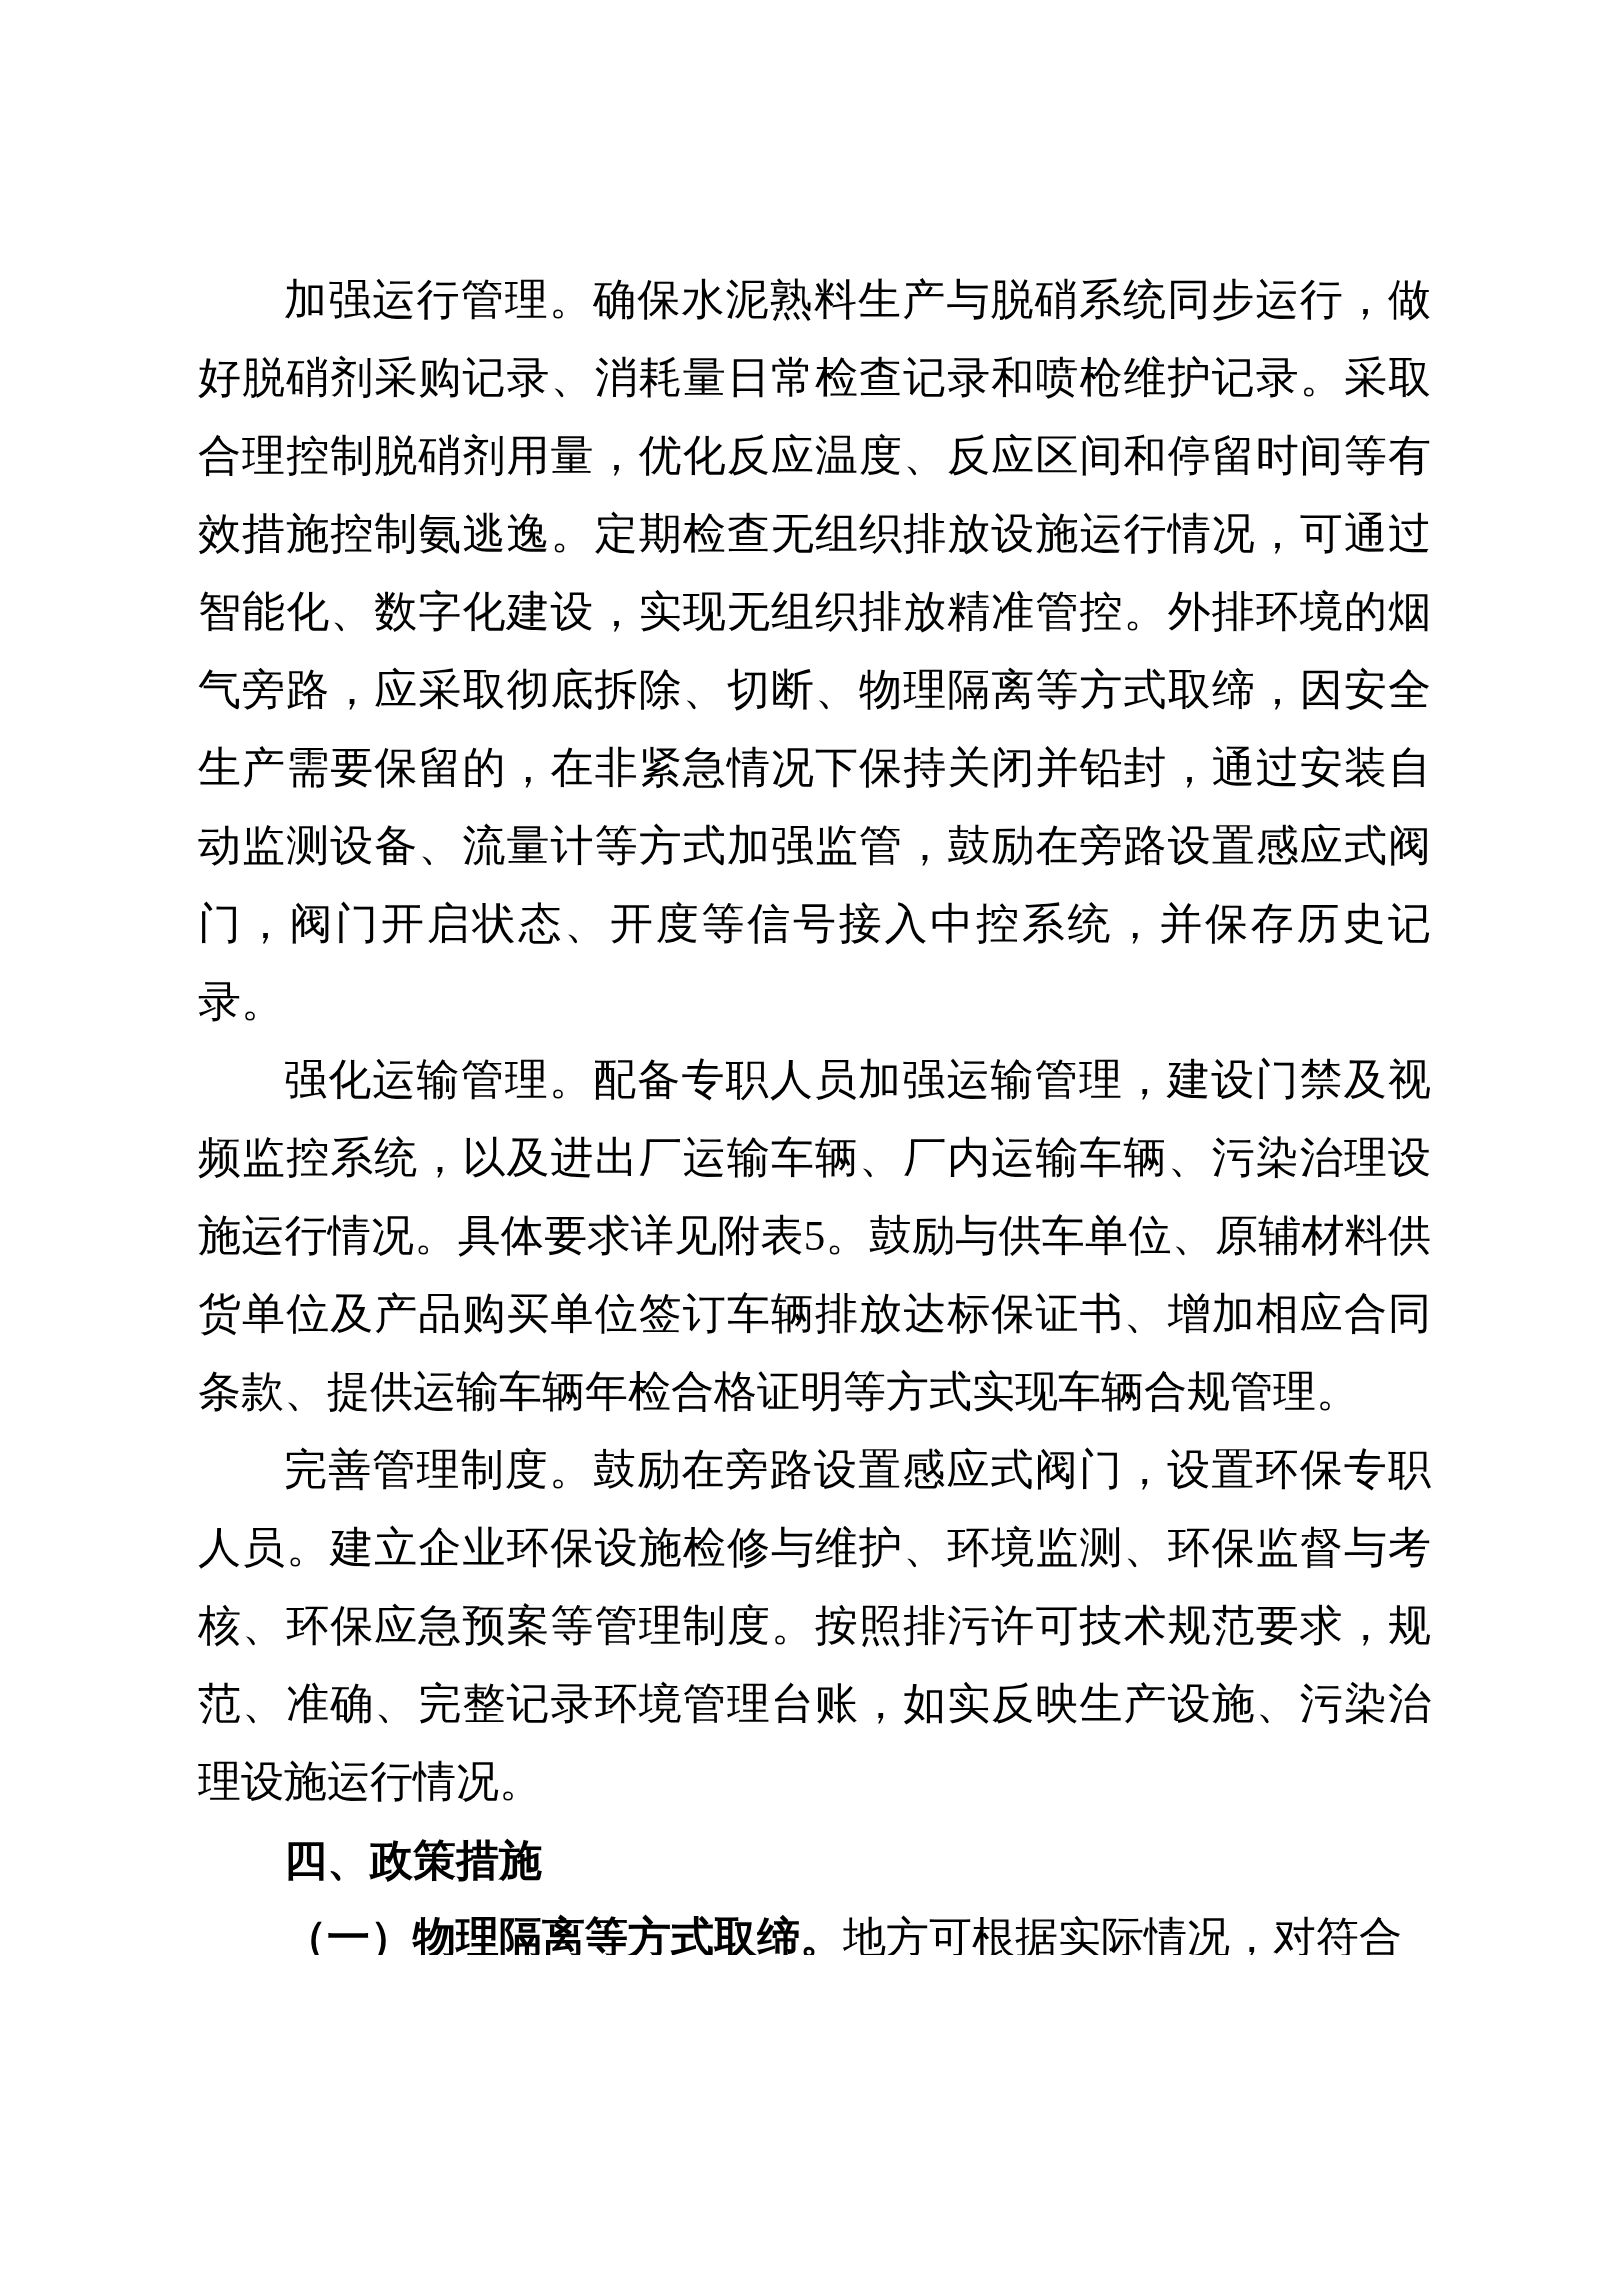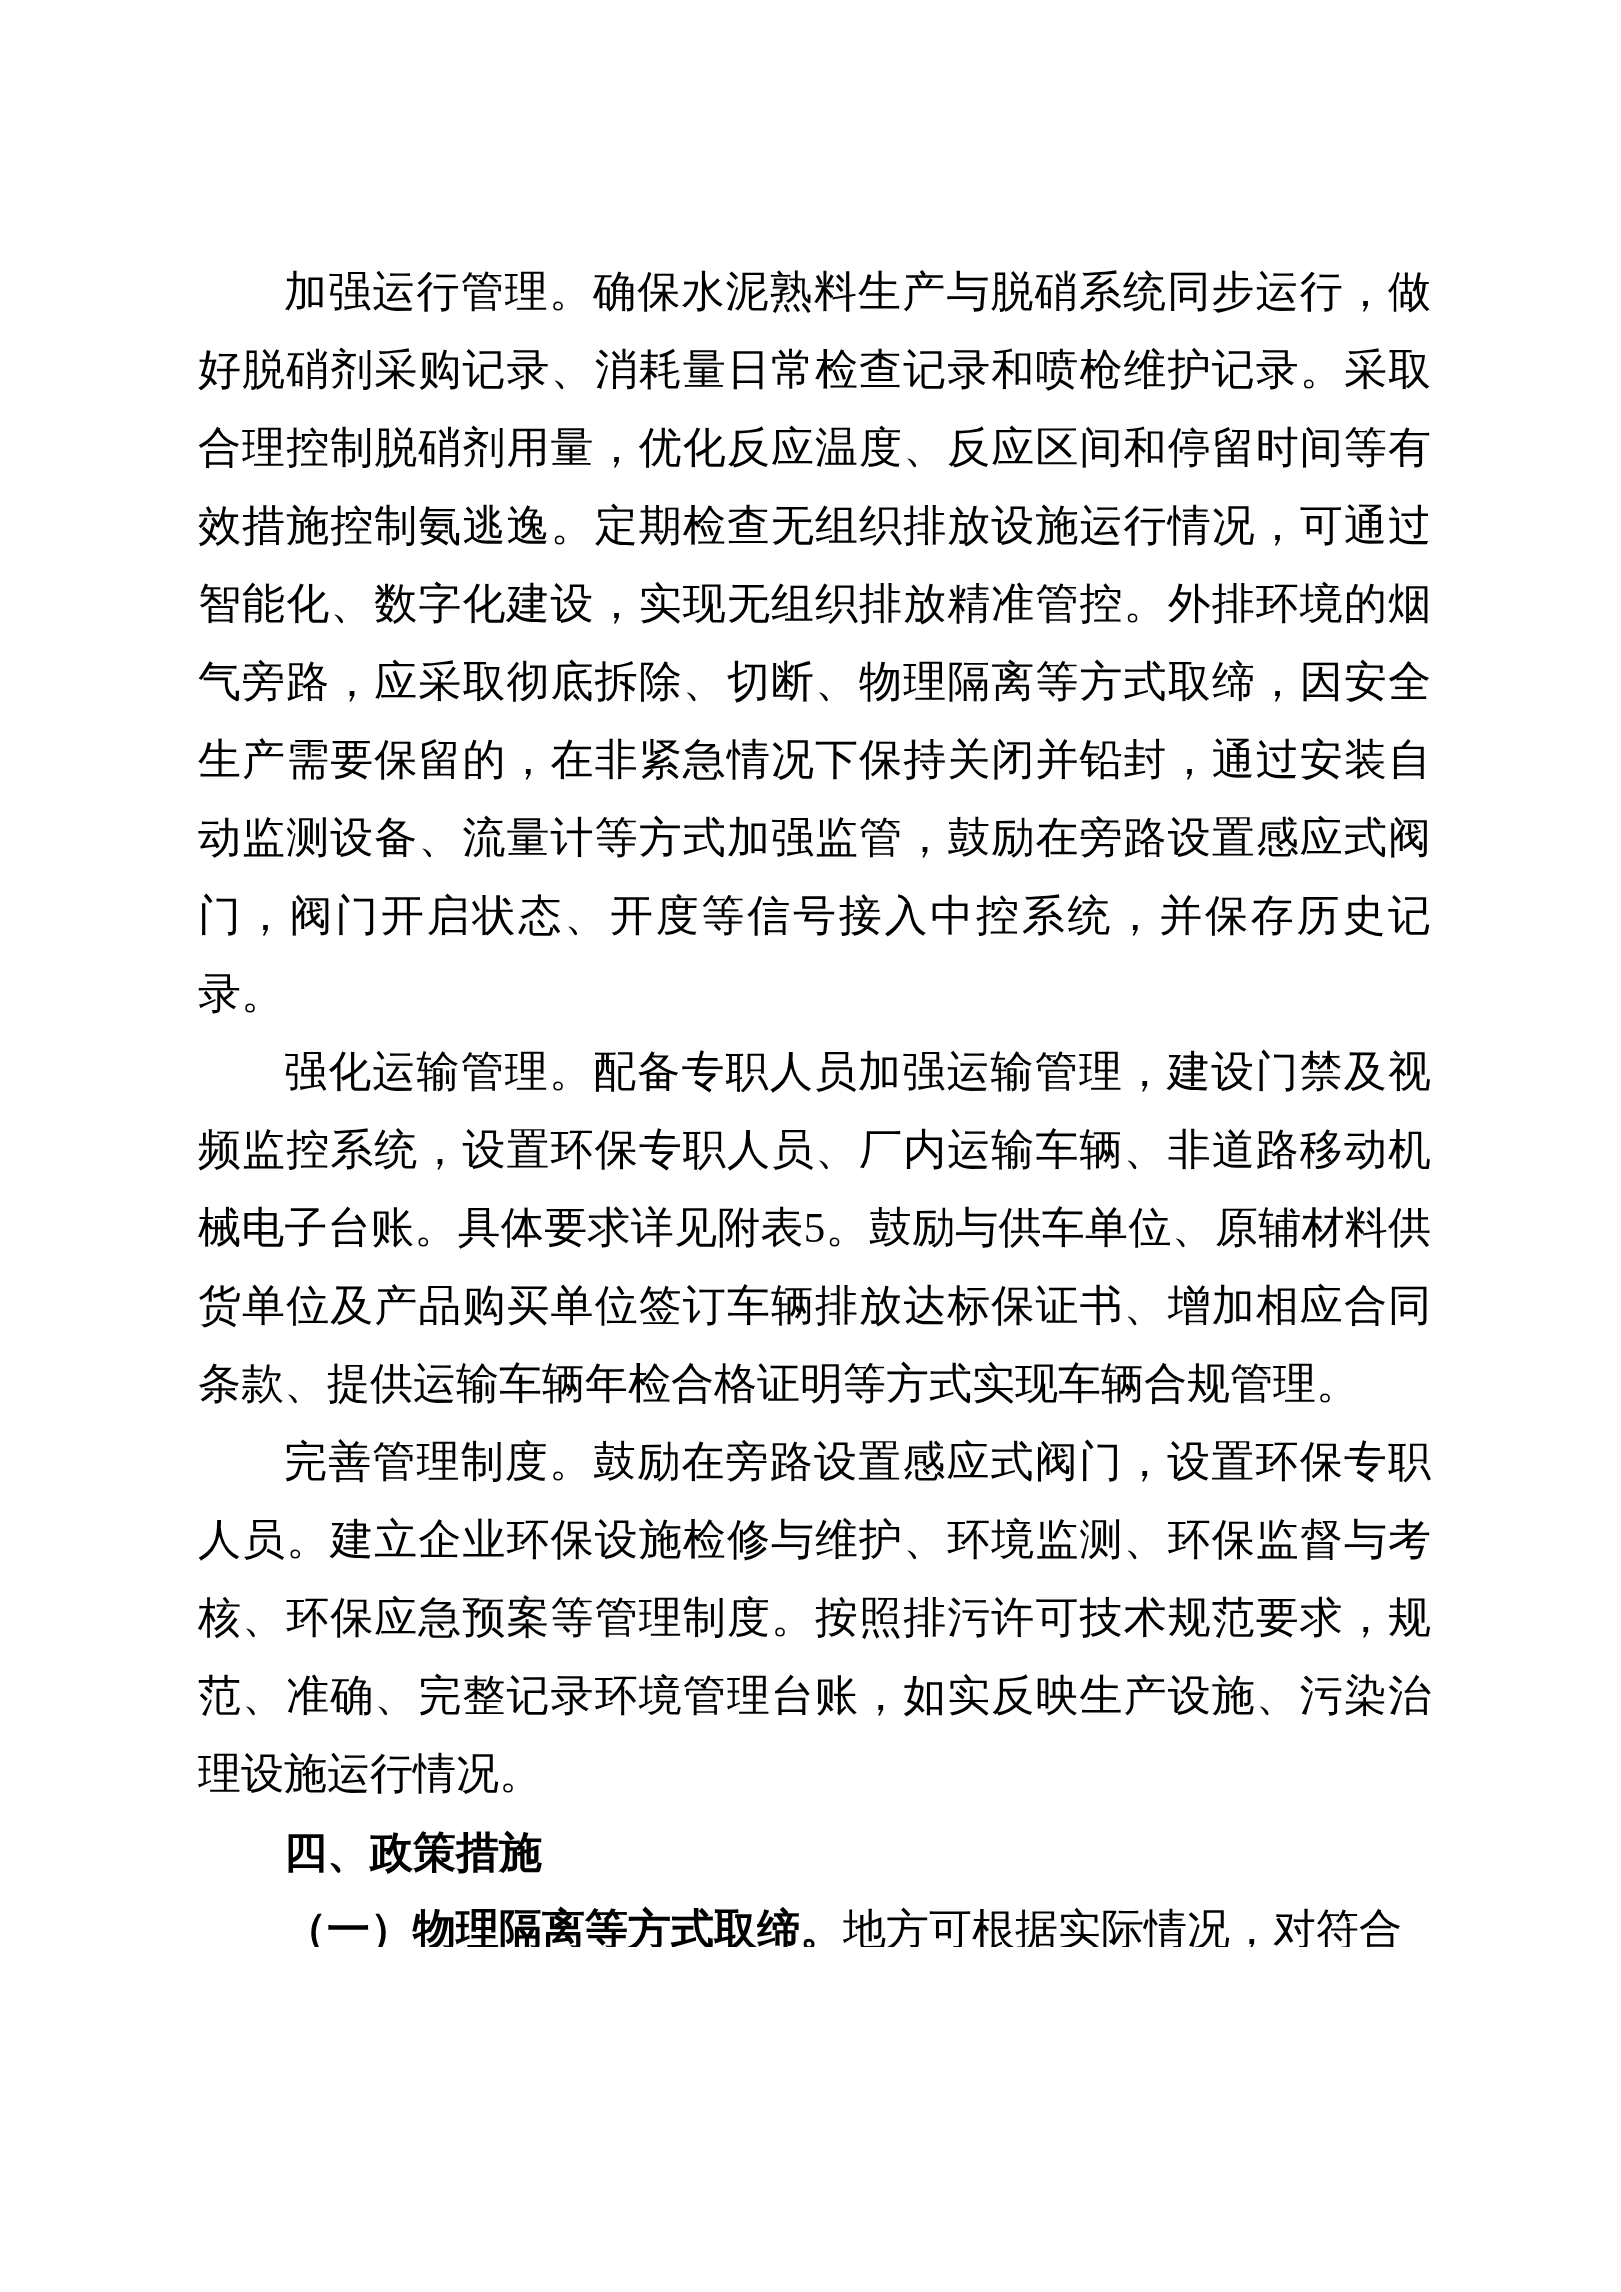--- a/index.html
+++ b/index.html
@@ -8,20 +8,21 @@
     background: #ffffff;
   }
   .page {
     position: relative;
     width: 1621px;
     height: 1947px;
     background: #ffffff;
     color: #000000;
     font-family: "Liberation Serif", serif;
     overflow: hidden;
+    margin-top: 8px;
   }
   .body-text {
     position: absolute;
     left: 198px;
     top: 253px;
     width: 1233px;
     font-size: 43px;
     line-height: 78px;
     text-align: justify;
     text-align-last: left;
@@ -58,21 +59,21 @@
 </style>
 </head>
 <body>
 
 <div class="page">
 
   <div class="body-text">
 
     <p class="para">加强运行管理。确保水泥熟料生产与脱硝系统同步运行，做好脱硝剂采购记录、消耗量日常检查记录和喷枪维护记录。采取合理控制脱硝剂用量，优化反应温度、反应区间和停留时间等有效措施控制氨逃逸。定期检查无组织排放设施运行情况，可通过智能化、数字化建设，实现无组织排放精准管控。外排环境的烟气旁路，应采取彻底拆除、切断、物理隔离等方式取缔，因安全生产需要保留的，在非紧急情况下保持关闭并铅封，通过安装自动监测设备、流量计等方式加强监管，鼓励在旁路设置感应式阀门，阀门开启状态、开度等信号接入中控系统，并保存历史记录。</p>
 
-    <p class="para">强化运输管理。配备专职人员加强运输管理，建设门禁及视频监控系统，设置环保专职人员、厂内运输车辆、非道路移动机械电子台账。具体要求详见附表5。鼓励与供车单位、原辅材料供货单位及产品购买单位签订车辆排放达标保证书、增加相应合同条款、提供运输车辆年检合格证明等方式实现车辆合规管理。</p>
+    <p class="para">强化运输管理。配备专职人员加强运输管理，建设门禁及视频监控系统，以及进出厂运输车辆、厂内运输车辆、污染治理设施运行情况。具体要求详见附表5。鼓励与供车单位、原辅材料供货单位及产品购买单位签订车辆排放达标保证书、增加相应合同条款、提供运输车辆年检合格证明等方式实现车辆合规管理。</p>
 
     <p class="para">完善管理制度。鼓励在旁路设置感应式阀门，设置环保专职人员。建立企业环保设施检修与维护、环境监测、环保监督与考核、环保应急预案等管理制度。按照排污许可技术规范要求，规范、准确、完整记录环境管理台账，如实反映生产设施、污染治理设施运行情况。</p>
 
     <h2 class="section-heading">四、政策措施</h2>
 
 
     <p class="para"><span class="bold-lead">（一）物理隔离等方式取缔。</span><span>地方可根据实际情况，对符合</span></p>
 
   </div>
 

